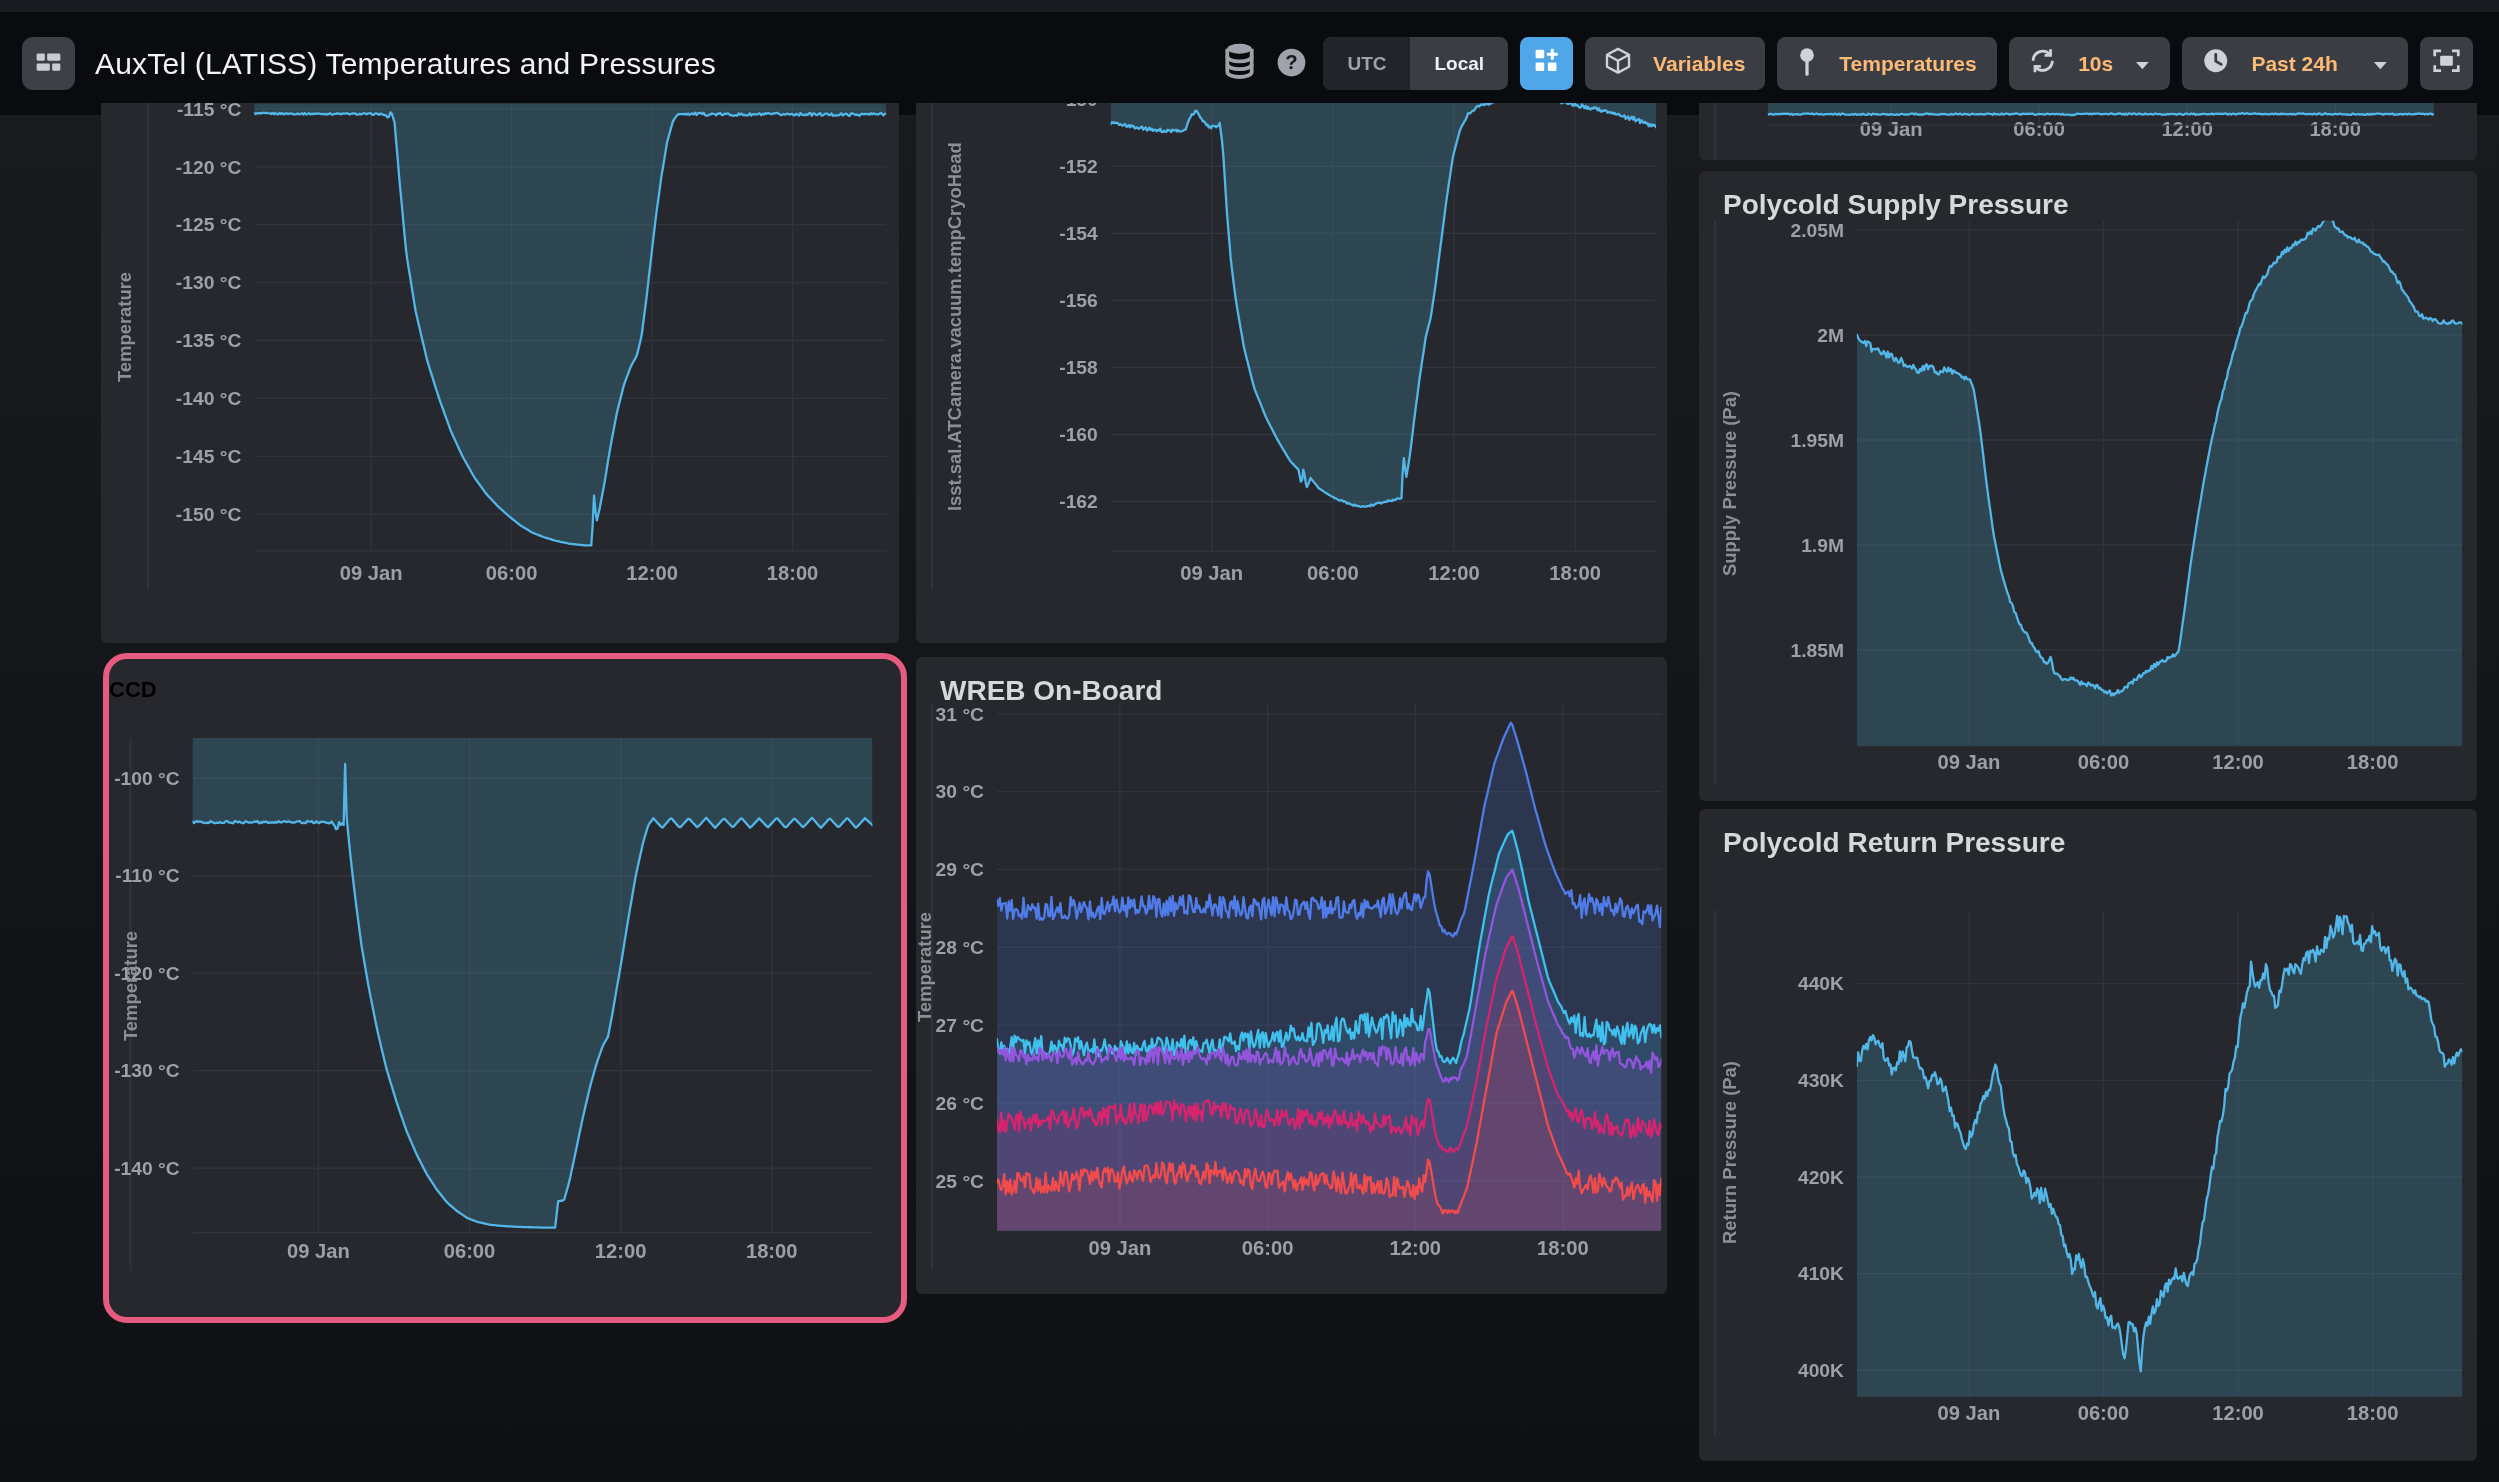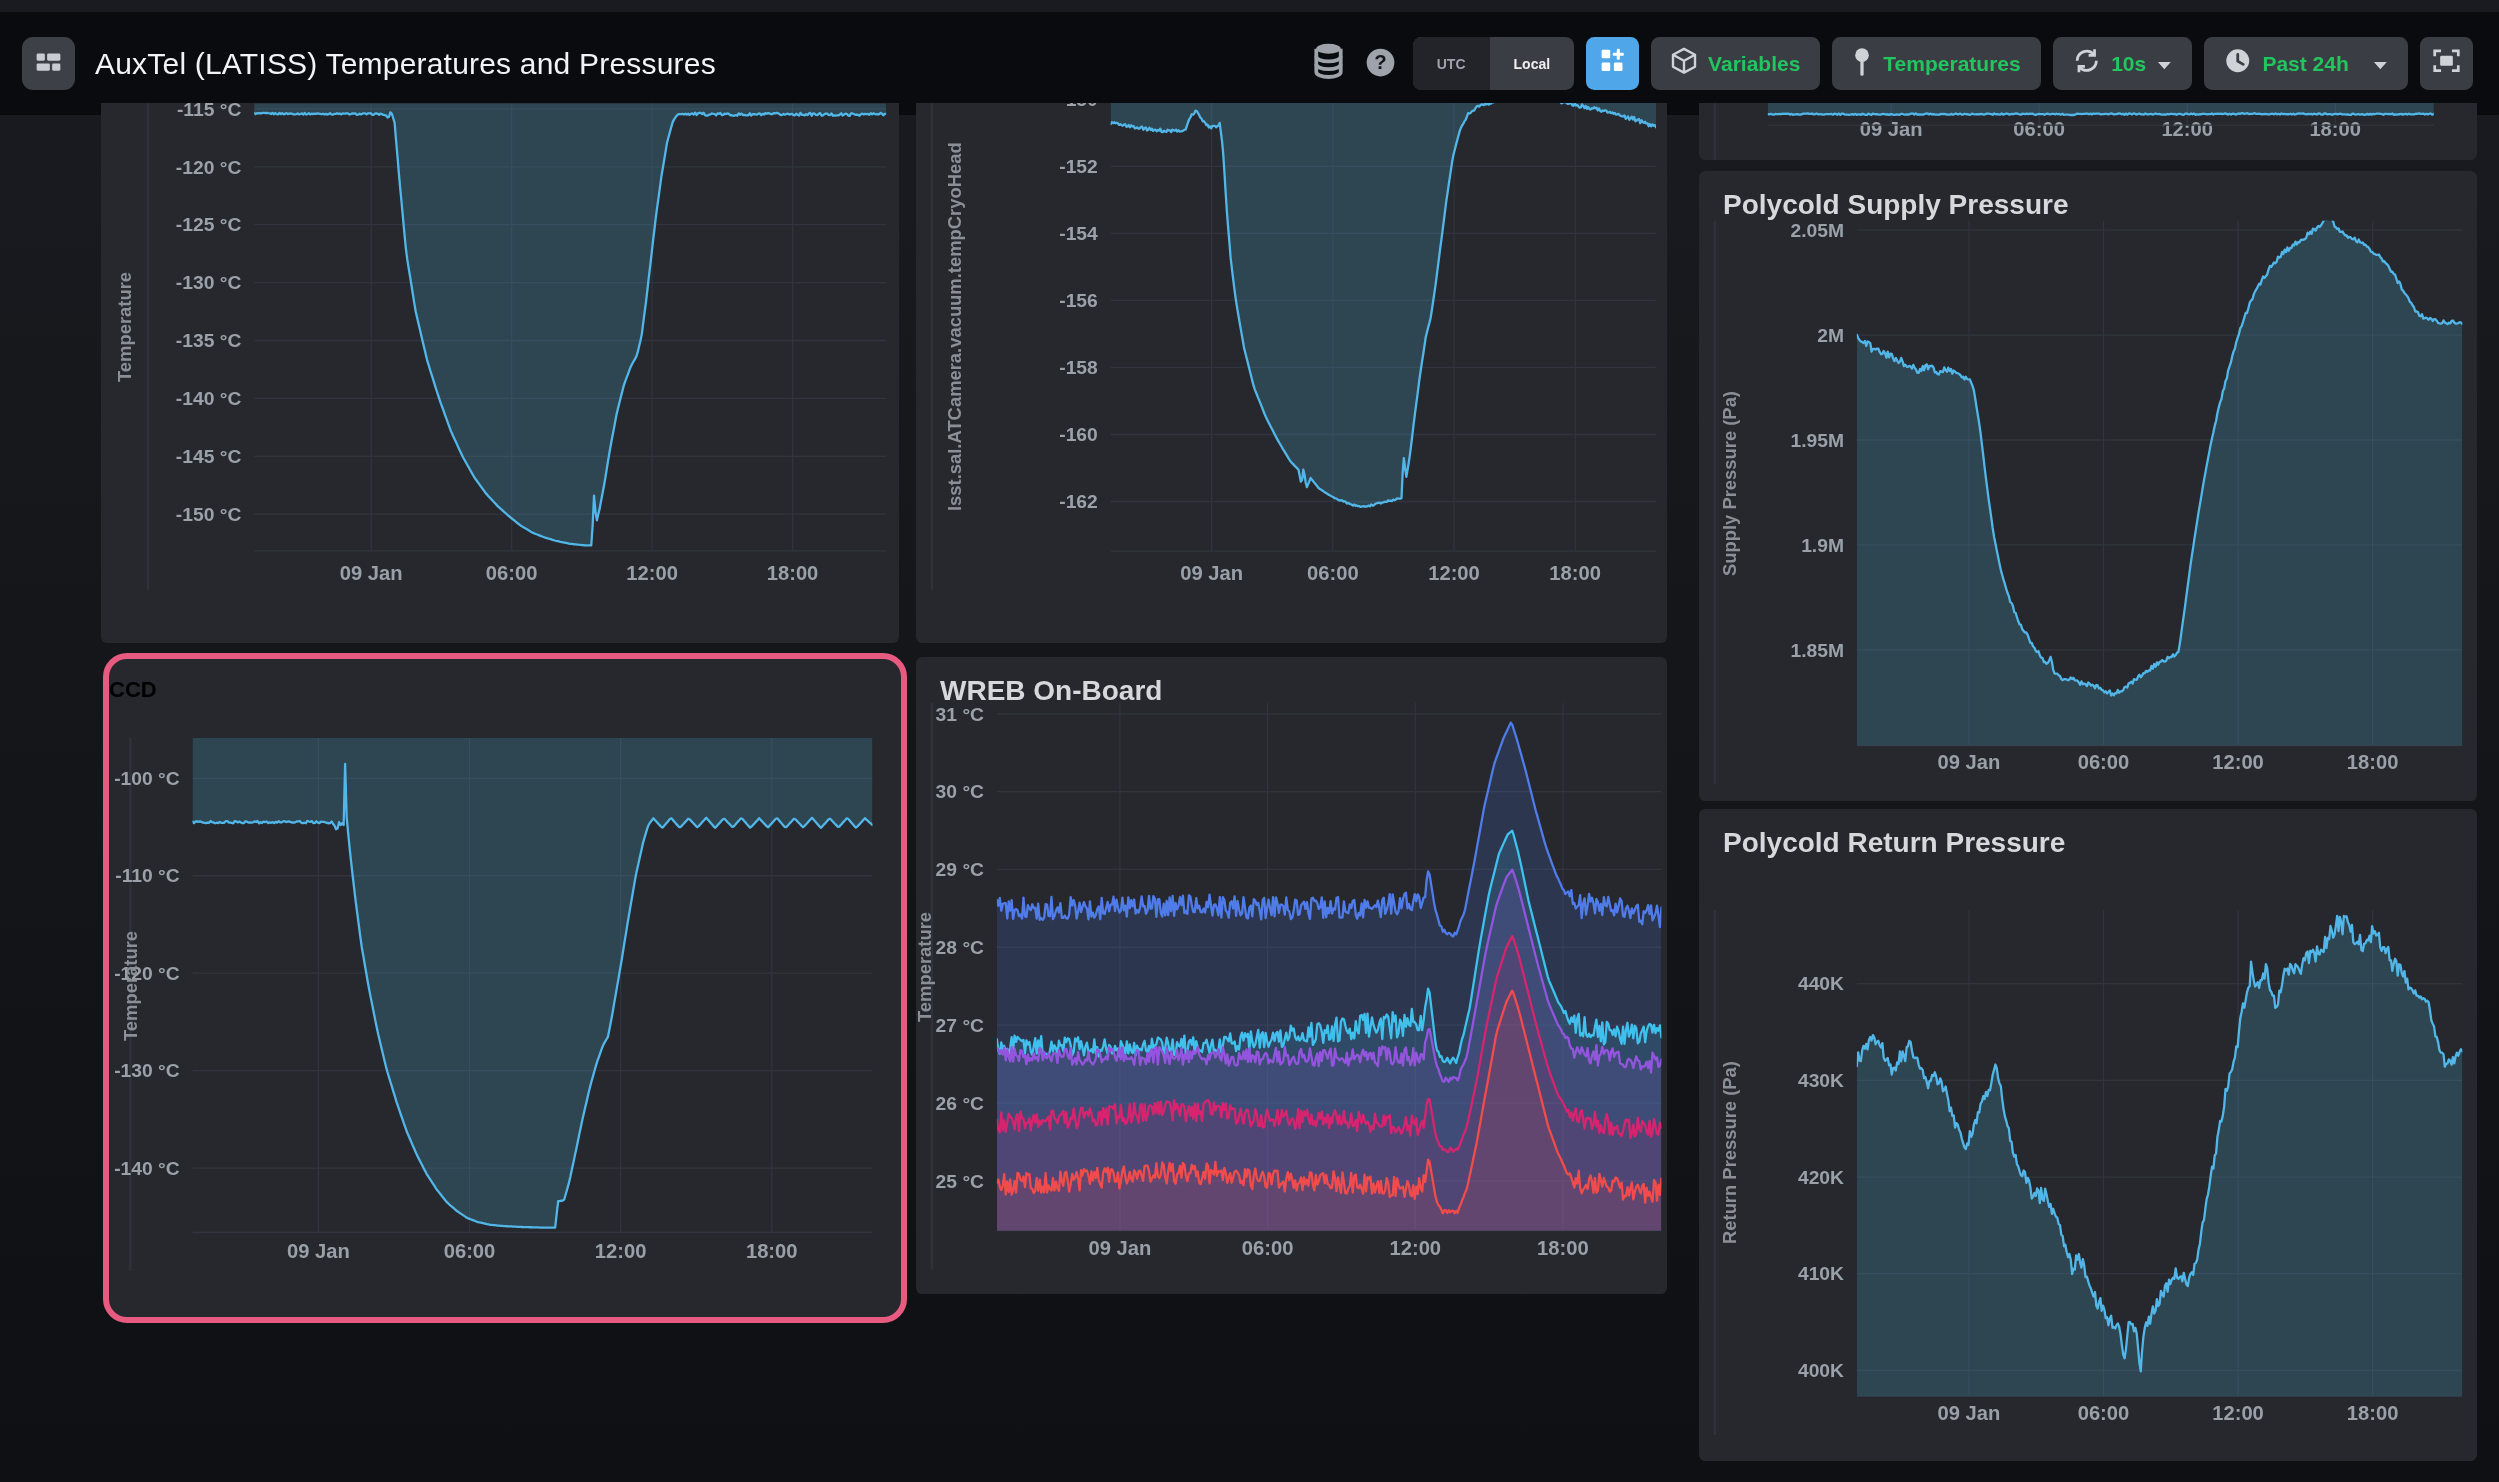--- a/index.html
+++ b/index.html
@@ -10,25 +10,25 @@
   
   header{position:absolute;left:0;top:12px;width:2500px;height:103px;background:#0a0b0e;
          display:flex;align-items:center;padding:0 27.5px 0 22px;}
   .nav-btn{width:53px;height:53px;border:none;border-radius:11px;background:#3d4047;
            display:flex;align-items:center;justify-content:center;cursor:pointer;flex:0 0 auto;}
   .hd-title{margin:0 0 0 20px;font-size:30px;font-weight:500;color:#f2f3f5;letter-spacing:0.2px;flex:1 1 auto;
             white-space:nowrap;}
   .hd-right{display:flex;align-items:center;gap:12px;}
   .ghost-ic{display:flex;align-items:center;justify-content:center;width:40px;height:40px;background:none;border:none;cursor:pointer;}
   .toggle{display:flex;height:53px;background:#3a3d44;border-radius:8.3px;overflow:hidden;align-items:stretch;}
-  .toggle button{border:none;background:transparent;padding:0 24px;font-size:14px;cursor:pointer;
+  .toggle button{border:none;background:transparent;padding:0 24px;font-size:19px;cursor:pointer;
                  font-family:inherit;}
   .toggle .seg-utc{background:#222429;color:#9ea3ab;font-weight:600;border-radius:8.3px 0 0 8.3px;}
   .toggle .seg-local{color:#eef0f2;font-weight:700;}
-  .tb-btn{height:53px;display:flex;align-items:center;gap:11px;background:#3a3d44;color:#22c55e;
+  .tb-btn{height:53px;display:flex;align-items:center;gap:22px;background:#3a3d44;color:#fdba74;
           border:none;border-radius:8.3px;padding:0 20px;font-size:21px;font-weight:700;cursor:pointer;
           font-family:inherit;white-space:nowrap;}
   .sq-btn{width:53px;justify-content:center;padding:0;}
   .add-btn{background:#4fa7e9;}
   
   .panel{position:absolute;background:#26282e;border-radius:6.4px;}
   .panel h2{position:absolute;top:18.4px;left:24px;margin:0;font-size:28px;font-weight:700;color:#d6d8db;z-index:3;}
   .chart{position:absolute;inset:0;width:100%;height:100%;display:block;}
   .ylab{position:absolute;writing-mode:vertical-rl;transform:rotate(180deg);
         display:flex;align-items:center;justify-content:center;

